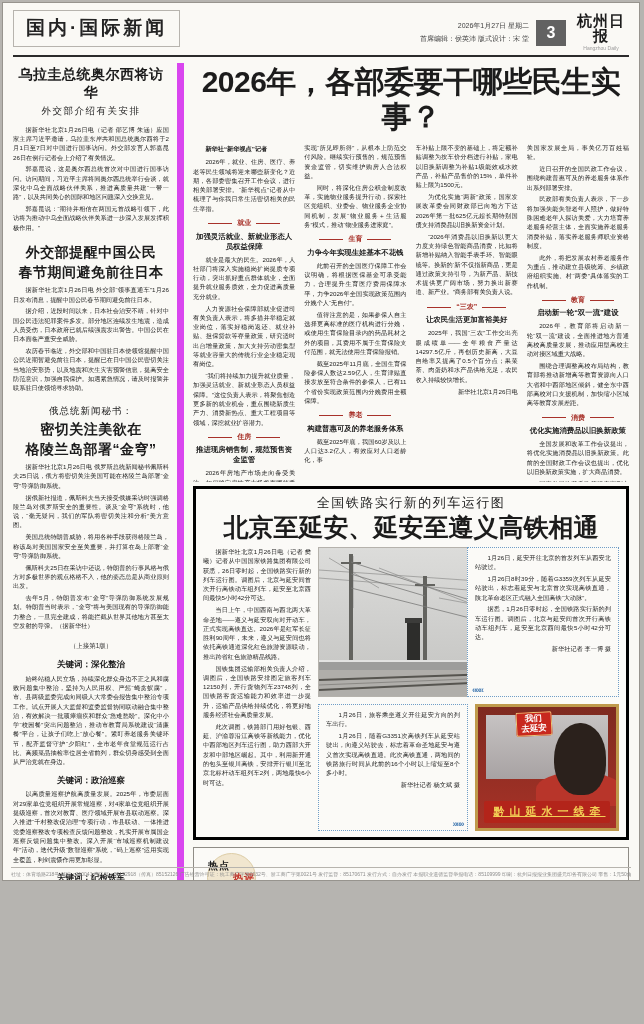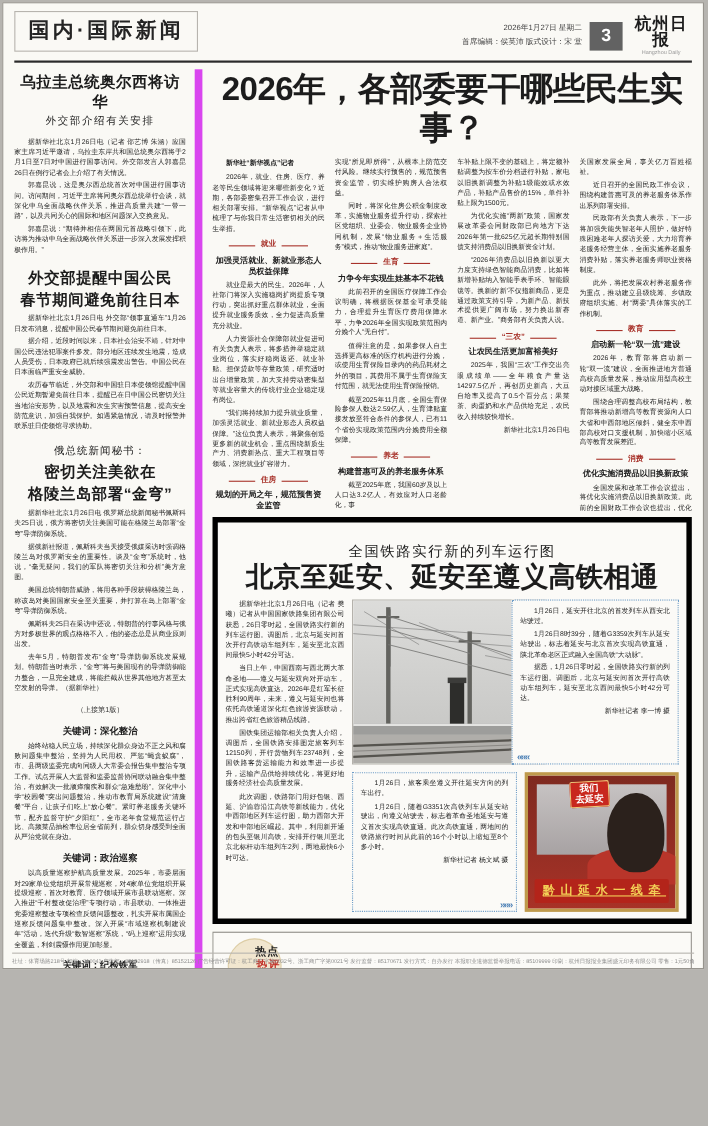--- a/index.html
+++ b/index.html
@@ -42,21 +42,21 @@
   .blk-sec { display:flex; align-items:center; justify-content:center; gap:5px; color:#a8322a; font-weight:bold; font-size:7px; margin:5px 0 3px; }
   .blk-sec i { width:24px; height:1px; background:#a8322a; display:inline-block; }
   .blk-kw { font-weight:900; font-size:8.5px; text-align:center; margin:7px 0 3px; }
   .blk-note { text-align:center; font-size:6.5px; color:#333; margin:4px 0 1px; }
   .blk-cred { text-align:right; }
   
   .m-head { font-size:30px; font-weight:900; text-align:center; letter-spacing:-.5px; line-height:1.15; margin:2px 0 9px; }
   .m-cols { display:flex; gap:9px; height:376px; overflow:hidden; font-size:6.2px; line-height:1.5; }
   .m-col { flex:1; min-width:0; overflow:hidden; }
   
-  .train { border:5px solid #000000; margin-top:4px; padding:17px 7px 6px; flex:none; background:#fbfaf7; }
+  .train { border:3px solid #000000; margin-top:4px; padding:5px 7px 6px; flex:none; background:#fbfaf7; }
   .t-kick { text-align:center; font-size:13px; letter-spacing:1.5px; }
   .t-head { text-align:center; font-size:25px; font-weight:900; line-height:1.15; margin:1px 0 5px; }
   .t-body { position:relative; height:284px; }
   .t-text { position:absolute; left:0; top:0; width:108px; height:284px; overflow:hidden; font-size:6.2px; line-height:1.5; }
   .t-photo { position:absolute; left:115px; top:0; width:176px; height:150px; border:1px solid #b5b2ac; box-sizing:border-box; overflow:hidden; }
   .t-photo svg { display:block; }
   .capbox { box-sizing:border-box; border:1px dotted #6f9dc7; padding:5px 7px; font-size:6.2px; line-height:1.5; overflow:hidden; position:absolute; background:#fbfaf7; }
   .t-capb { left:115px; top:157px; width:150px; height:127px; }
   .t-capr { right:0; top:0; width:152px; height:150px; }
   .cap-arrow { position:absolute; bottom:1px; color:#4a7fb5; font-size:9px; font-weight:bold; letter-spacing:-1.5px; line-height:1; }
@@ -67,21 +67,21 @@
   .promo-window { position:absolute; left:8px; right:8px; top:8px; height:64px; background:linear-gradient(#ced3d4,#a9afb1); opacity:.9; }
   .promo-head { position:absolute; right:10px; top:16px; width:52px; height:72px; background:#2b211c; border-radius:50% 48% 42% 46%; }
   .promo-shoulder { position:absolute; right:-6px; bottom:22px; width:86px; height:34px; background:#b8352a; border-radius:50% 50% 0 0; }
   .promo-sticker { position:absolute; left:38px; top:5px; transform:rotate(-3deg); background:#c8281e; color:#fff; font-weight:900; font-size:8.5px; line-height:1.15; text-align:center; padding:2px 5px; border-radius:2px; box-shadow:inset 0 0 0 1px #e8c87a; display:flex; flex-direction:column; }
   .promo-banner { position:absolute; left:6px; right:6px; bottom:5px; background:#b3241a; color:#f3cf56; font-weight:900; font-size:11px; letter-spacing:5px; text-indent:5px; text-align:center; padding:3px 0 4px; border-radius:2px;text-decoration:underline; }
   
   .edi { border:1px solid #8f8c86; margin-top:7px; padding:5px 9px; flex:none; height:152px; box-sizing:border-box; background:#fbfaf7; }
   .e-top { display:flex; align-items:center; gap:14px; padding:0 4px; }
   .e-badge { width:47px; height:47px; border-radius:50%; background:#f1e6cf; border:1px solid #ddcda6; flex:none; display:flex; flex-direction:column; align-items:center; justify-content:center; line-height:1.2; }
   .e-badge .bw { font-size:10px; font-weight:900; letter-spacing:1px; }
-  .e-badge .b1 { color:#232323;margin-left:24px; } .e-badge .b2 { color:#c2342b;margin-left:25px; }
+  .e-badge .b1 { color:#232323; } .e-badge .b2 { color:#c2342b;margin-left:25px; }
   .e-badge .bs { font-size:4.5px; color:#c2342b; letter-spacing:1px; }
   .e-headwrap { flex:1; text-align:center; }
   .e-head { font-size:23px; font-weight:900; letter-spacing:1px; line-height:1.1; }
   .e-by { font-size:7px; margin-top:3px; color:#333; }
   .e-cols { display:flex; gap:11px; margin-top:6px; height:84px; overflow:hidden; font-size:6.2px; line-height:1.5; }
   .e-col { flex:1; min-width:0; }
   
   .foot { position:absolute; left:8px; right:8px; bottom:3px; border-top:1px solid #b7b4ae; padding-top:3px; font-size:5px; color:#8d8d8d; white-space:nowrap; overflow:hidden; }
 </style>
 </head>
@@ -164,21 +164,21 @@
             </p>
             <p class="blk blk-h">加强灵活就业、新就业形态人员权益保障</p>
             <p class="blk blk-p">就业是最大的民生。2026年，人社部门将深入实施稳岗扩岗提质专项行动，突出抓好重点群体就业，全面提升就业服务质效，全力促进高质量充分就业。</p>
             <p class="blk blk-p">人力资源社会保障部就业促进司有关负责人表示，将多措并举稳定就业岗位，落实好稳岗返还、就业补贴、担保贷款等存量政策，研究适时出台增量政策，加大支持劳动密集型等就业容量大的传统行业企业稳定现有岗位。</p>
             <p class="blk blk-p">“我们将持续加力提升就业质量，加强灵活就业、新就业形态人员权益保障。”这位负责人表示，将聚焦创造更多新的就业机会，重点围绕新质生产力、消费新热点、重大工程项目等领域，深挖就业扩容潜力。</p>
             <p class="blk blk-sec">
               <i></i>
               <span>住房</span>
               <i></i>
             </p>
-            <p class="blk blk-h">规划的开局之年，规范预售资金监管</p>
+            <p class="blk blk-h">推进现房销售制，规范预售资金监管</p>
             <p class="blk blk-p">2026年房地产市场走向备受关注，如何稳定房地产市场将有哪些重点？</p>
           </div>
         <div class="m-col">
             <p class="blk blk-pc">实现“所见即所得”，从根本上防范交付风险。继续实行预售的，规范预售资金监管，切实维护购房人合法权益。</p>
             <p class="blk blk-p">同时，将深化住房公积金制度改革，实施物业服务提升行动，探索社区党组织、业委会、物业服务企业协同机制，发展“物业服务＋生活服务”模式，推动“物业服务进家庭”。</p>
             <p class="blk blk-sec">
               <i></i>
               <span>生育</span>
               <i></i>
             </p>

